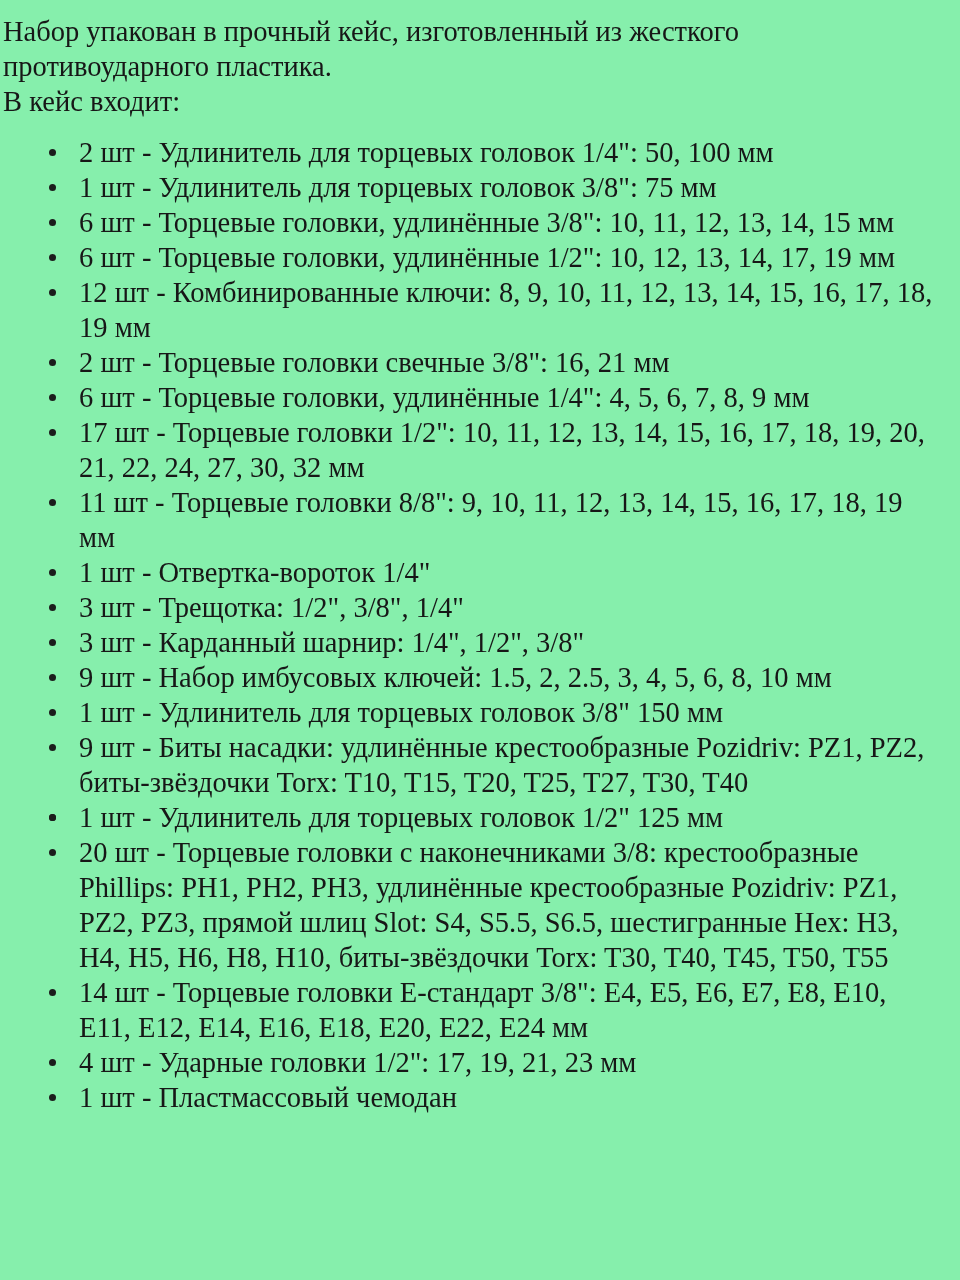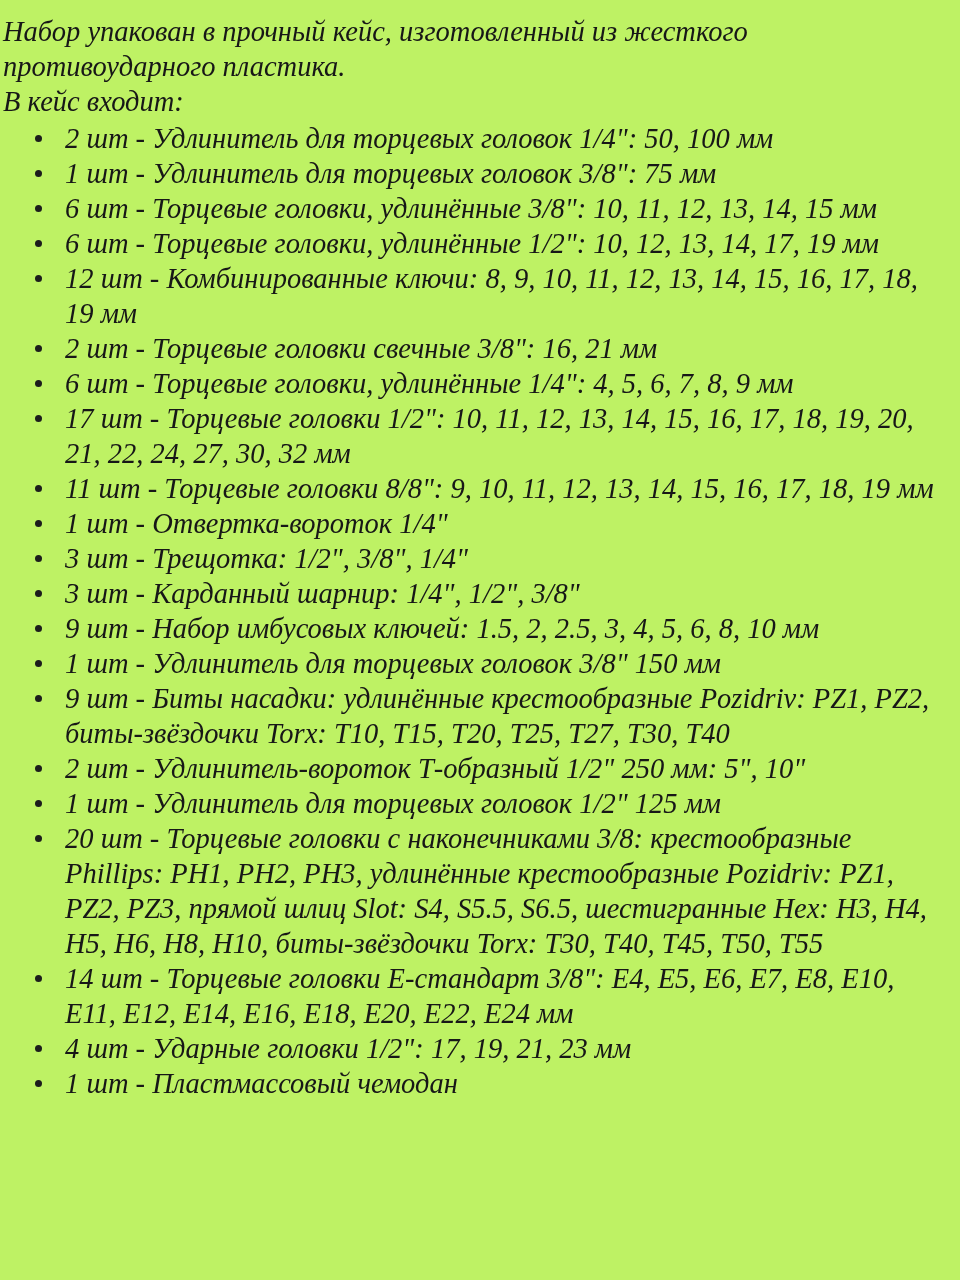--- a/index.html
+++ b/index.html
@@ -14,29 +14,28 @@
   }
   .page {
     box-sizing: border-box;
     width: 960px;
     height: 1280px;
     padding: 14px 10px 0 3px;
     font-family: "Liberation Serif", "DejaVu Serif", serif;
     font-size: 28.5px;
     line-height: 35px;
     color: #171717;
-    background: #bef264;
-    font-style: italic;
+    background: #86efac;
   }
   .intro, .list-header {
     margin: 0;
     padding: 0;
   }
   ul.contents {
-    margin: 2px;
+    margin: 16px;
     padding: 0;
     list-style: none;
   }
   ul.contents li {
     position: relative;
     padding-left: 60px; 
     margin: 0;
   }
   ul.contents li .dot {
     position: absolute;
@@ -112,21 +111,20 @@
       <li>
         <span class="dot"></span>
         <span class="txt">1 шт - Удлинитель для торцевых головок 3/8" 150 мм</span>
       </li>
       <li>
         <span class="dot"></span>
         <span class="txt">9 шт - Биты насадки: удлинённые крестообразные Pozidriv: PZ1, PZ2, биты-звёздочки Torx: T10, T15, T20, T25, T27, T30, T40</span>
       </li>
       <li>
         <span class="dot"></span>
-        <span class="txt">2 шт - Удлинитель-вороток Т-образный 1/2" 250 мм: 5", 10"</span>
       </li>
       <li>
         <span class="dot"></span>
         <span class="txt">1 шт - Удлинитель для торцевых головок 1/2" 125 мм</span>
       </li>
       <li>
         <span class="dot"></span>
         <span class="txt">20 шт - Торцевые головки с наконечниками 3/8: крестообразные Phillips: PH1, PH2, PH3, удлинённые крестообразные Pozidriv: PZ1, PZ2, PZ3, прямой шлиц Slot: S4, S5.5, S6.5, шестигранные Hex: H3, H4, H5, H6, H8, H10, биты-звёздочки Torx: T30, T40, T45, T50, T55</span>
       </li>
       <li>

